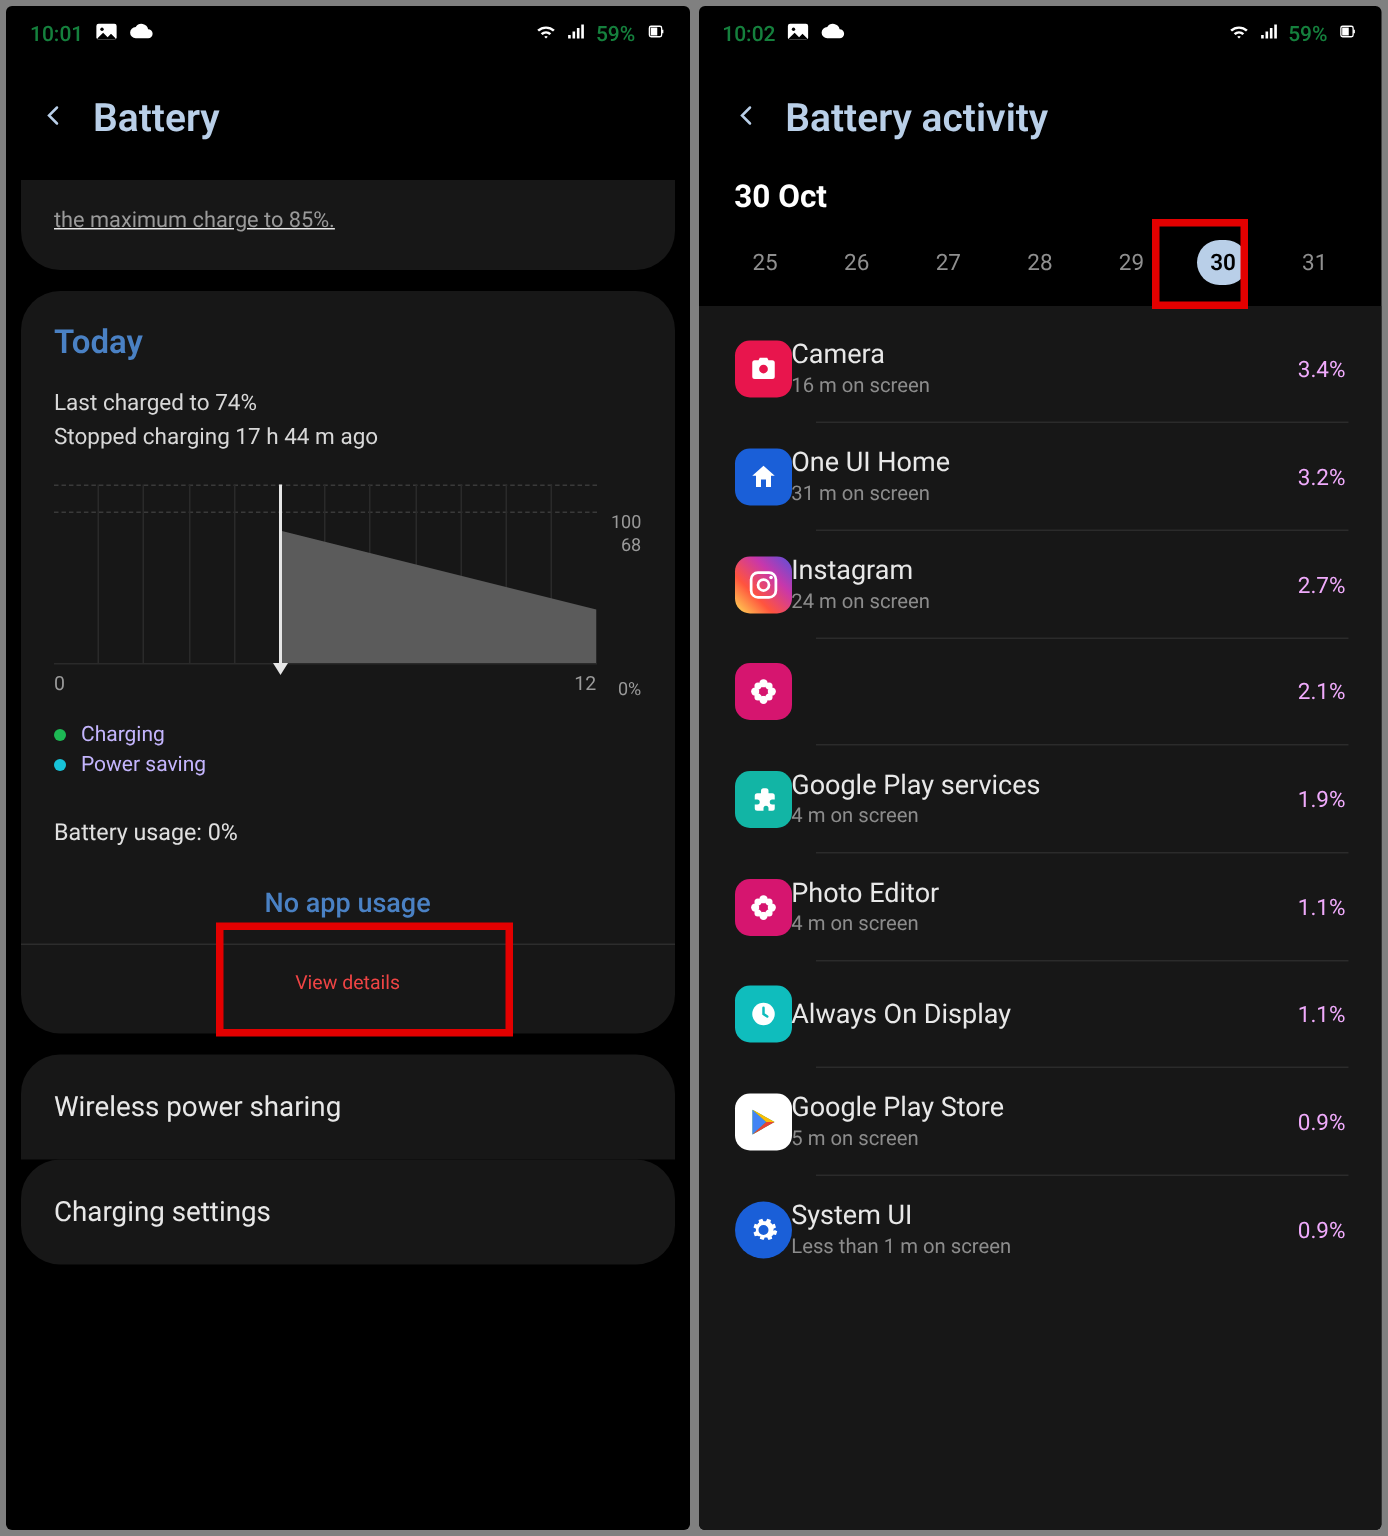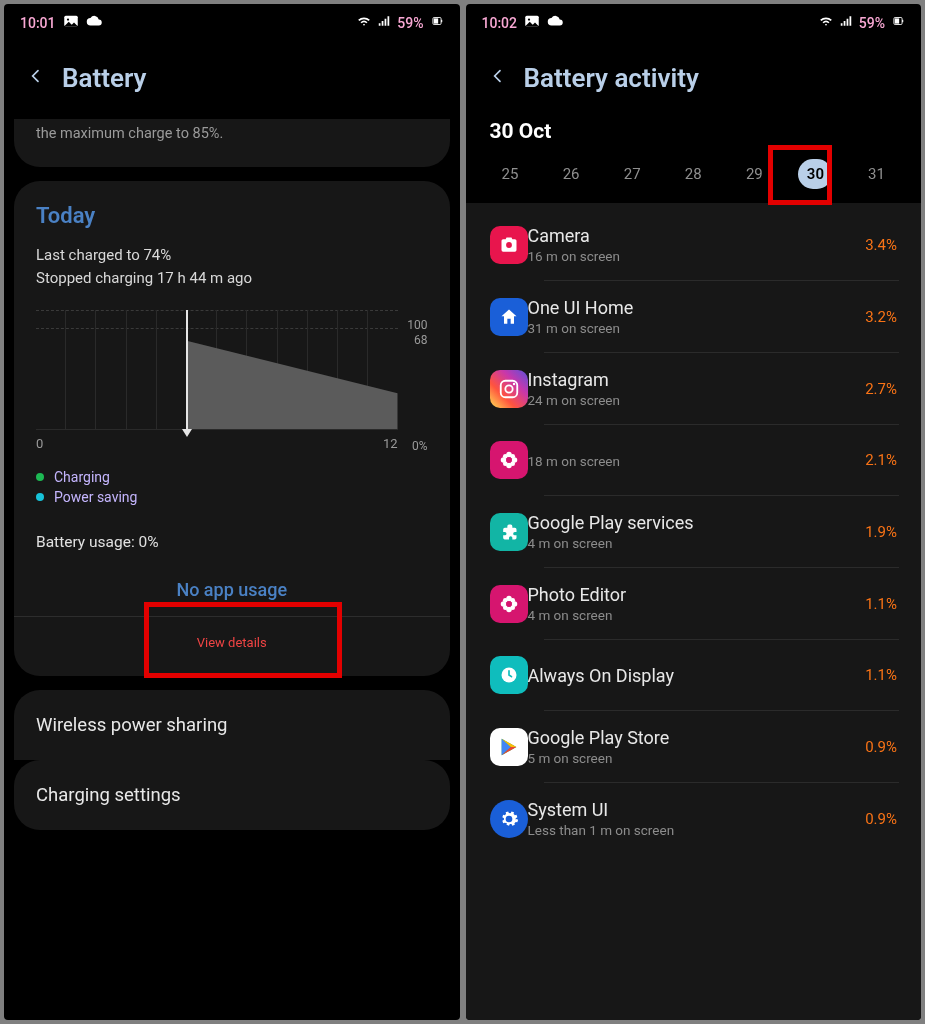--- a/index.html
+++ b/index.html
@@ -1,40 +1,40 @@
 <!DOCTYPE html>
 <html><head>
 <meta charset="utf-8">
 <style>
   * { box-sizing: border-box; margin: 0; padding: 0; }
   html, body { background: #808080; font-family: -apple-system, BlinkMacSystemFont, "Segoe UI", Roboto, sans-serif; }
   .container { display: flex; width: 925px; height: 1024px; background: #808080; gap: 6px; padding: 4px; }
   .phone { flex: 1; background: #000; color: #e8e8e8; display: flex; flex-direction: column; overflow: hidden; border-radius: 4px; }
 
   
-  .status-bar { display: flex; justify-content: space-between; align-items: center; padding: 8px 16px 4px; font-size: 14px; font-weight: 500; color: #f9a8d4; }
+  .status-bar { display: flex; justify-content: space-between; align-items: center; padding: 8px 16px 4px; font-size: 14px; font-weight: 500; color: #15803d; }
   .status-left, .status-right { display: flex; align-items: center; gap: 6px; }
   .status-right svg { width: 14px; height: 14px; }
 
   
   .app-header { display: flex; align-items: center; gap: 18px; padding: 26px 20px 26px 24px; }
   .back-chevron { color: #b9cfe8; }
   .app-title { font-size: 26px; font-weight: 600; color: #b9cfe8; }
 
   
   .card { background: #171717; border-radius: 26px; margin: 0 10px 14px; padding: 22px 22px; }
   .card.tight { padding: 16px 22px; }
-  .card-fragment-top { border-radius: 0 0 26px 26px; margin-top: 0; padding-top: 4px; }
+  .card-fragment-top { border-radius: 0 0 26px 26px; margin-top: 0; padding-top: 16px; text-decoration: underline; }
   .muted { color: #9a9a9a; font-size: 14.5px; line-height: 1.5; }
   .section-title { font-size: 22px; font-weight: 600; color: #4a81c4; margin-bottom: 16px; }
   .info-line { font-size: 15px; color: #d8d8d8; line-height: 1.55; }
 
   
   .chart-wrap { margin-top: 20px; position: relative; }
-  .chart-labels-right { position: absolute; right: 0; top: 8px; font-size: 12px; color: #9a9a9a; text-align: right; }
+  .chart-labels-right { position: absolute; right: 0; top: 18px; font-size: 12px; color: #9a9a9a; text-align: right; }
   .chart-labels-right div { line-height: 1.2; }
   .chart-area { height: 120px; margin-right: 30px; position: relative; border-bottom: 1px solid #2a2a2a; display: flex; }
   .chart-col { flex: 1; border-left: 1px solid #2a2a2a; position: relative; }
   .chart-col:first-child { border-left: none; }
   .dashed-top { position: absolute; left:0; right:30px; top:0; border-top: 1px dashed #3a3a3a; }
   .dashed-85 { position: absolute; left:0; right:30px; top:18px; border-top: 1px dashed #3a3a3a; }
   .chart-marker { position: absolute; width: 2px; background: #e6e6e6; top:0; bottom:0; }
   .chart-marker::after { content:''; position:absolute; bottom:-8px; left:-4px; width:0;height:0; border-left:5px solid transparent; border-right:5px solid transparent; border-top:8px solid #e6e6e6; }
   .chart-x { display: flex; margin-right: 30px; margin-top: 6px; font-size: 13px; color: #9a9a9a; }
   .chart-x span { flex:1; }
@@ -59,21 +59,21 @@
   .date-tab-wrap { flex:1; display:flex; justify-content:center; align-items:center; }
 
   .usage-list { background:#171717; flex:1; padding: 6px 0 0; }
   .usage-item { display:flex; align-items:center; padding: 16px 24px; gap: 0; }
   .usage-sep { height:1px; background:#2b2b2b; margin-left: 78px; margin-right: 22px; }
   .app-icon { width:38px; height:38px; border-radius:10px; display:flex; align-items:center; justify-content:center; flex-shrink:0; }
   .app-icon.round { border-radius: 50%; }
   .app-text { flex:1; }
   .app-name { font-size:18px; color:#e8e8e8; }
   .app-sub { font-size:13.5px; color:#8c8c8c; margin-top:2px; }
-  .app-pct { font-size:15px; color:#f97316; }
+  .app-pct { font-size:15px; color:#f0abfc; }
   .red-overlay { position:absolute; border:5px solid #e30000; pointer-events:none; }
 
   
   .mini { width:18px; height:18px; }
 </style>
 </head>
 <body>
 
 <div class="container">
 
@@ -306,21 +306,20 @@
               <circle cx="6" cy="12" r="3"></circle>
               <circle cx="18" cy="12" r="3"></circle>
               <circle cx="8" cy="8" r="2.6"></circle>
               <circle cx="16" cy="8" r="2.6"></circle>
               <circle cx="8" cy="16" r="2.6"></circle>
               <circle cx="16" cy="16" r="2.6"></circle>
               <circle cx="12" cy="12" r="3" fill="#d6156f"></circle>
             </svg>
           </div>
           <div class="app-text">
-            <div class="app-sub">18 m on screen</div>
           </div>
           <div class="app-pct">2.1%</div>
         </div>
         <div class="usage-sep"></div>
         <div class="usage-item">
           <div class="app-icon" style="background: rgb(18, 181, 165);">
             <svg viewBox="0 0 24 24" fill="#fff" width="20">
               <path d="M14 3a2 2 0 012 2v2h3a2 2 0 012 2v3h-2a2 2 0 100 4h2v3a2 2 0 01-2 2h-3v-2a2 2 0 10-4 0v2H7a2 2 0 01-2-2v-3h2a2 2 0 100-4H5V9a2 2 0 012-2h3V5a2 2 0 012-2h2z"></path>
             </svg>
           </div>

